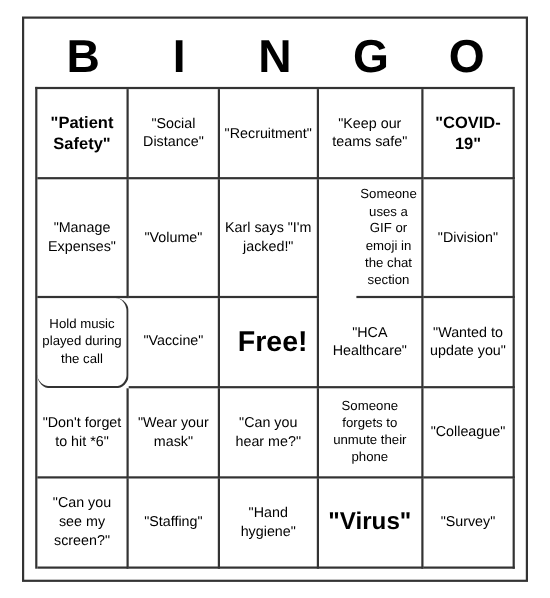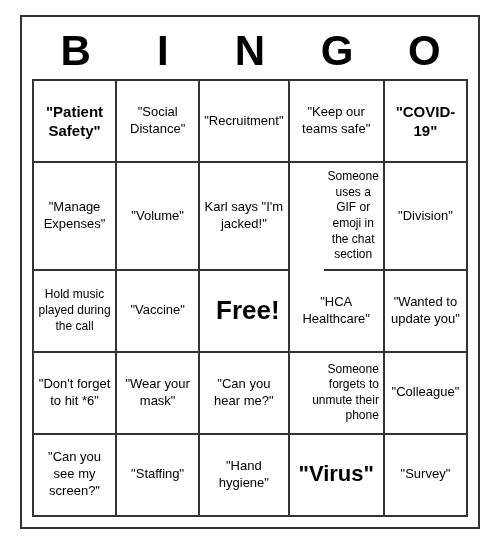--- a/index.html
+++ b/index.html
@@ -80,29 +80,29 @@
   <div class="bingo-cell large-text">"Patient Safety"</div>
       <div class="bingo-cell">"Social Distance"</div>
       <div class="bingo-cell">"Recruitment"</div>
       <div class="bingo-cell">"Keep our teams safe"</div>
       <div class="bingo-cell large-text">"COVID-19"</div>
       <div class="bingo-cell">"Manage Expenses"</div>
       <div class="bingo-cell">"Volume"</div>
       <div class="bingo-cell">Karl says "I'm jacked!"</div>
       <div class="bingo-cell" style="font-size: 12px; margin-left: 34px;">Someone uses a GIF or emoji in the chat section</div>
       <div class="bingo-cell">"Division"</div>
-      <div class="bingo-cell" style="font-size: 12px;">Hold music played during the call</div>
+      <div class="bingo-cell" style="font-size: 12px; border-radius: 12px;">Hold music played during the call</div>
       <div class="bingo-cell">"Vaccine"</div>
       <div class="bingo-cell free">Free!</div>
       <div class="bingo-cell">"HCA Healthcare"</div>
       <div class="bingo-cell">"Wanted to update you"</div>
       <div class="bingo-cell">"Don't forget to hit *6"</div>
       <div class="bingo-cell">"Wear your mask"</div>
       <div class="bingo-cell">"Can you hear me?"</div>
-      <div class="bingo-cell" style="font-size: 12px; text-align: right;">Someone forgets to unmute their phone</div>
+      <div class="bingo-cell" style="font-size: 12px;">Someone forgets to unmute their phone</div>
       <div class="bingo-cell">"Colleague"</div>
       <div class="bingo-cell">"Can you see my screen?"</div>
       <div class="bingo-cell">"Staffing"</div>
       <div class="bingo-cell">"Hand hygiene"</div>
       <div class="bingo-cell virus-text">"Virus"</div>
       <div class="bingo-cell">"Survey"</div>
     </div>
 </div>
 
 </body></html>

